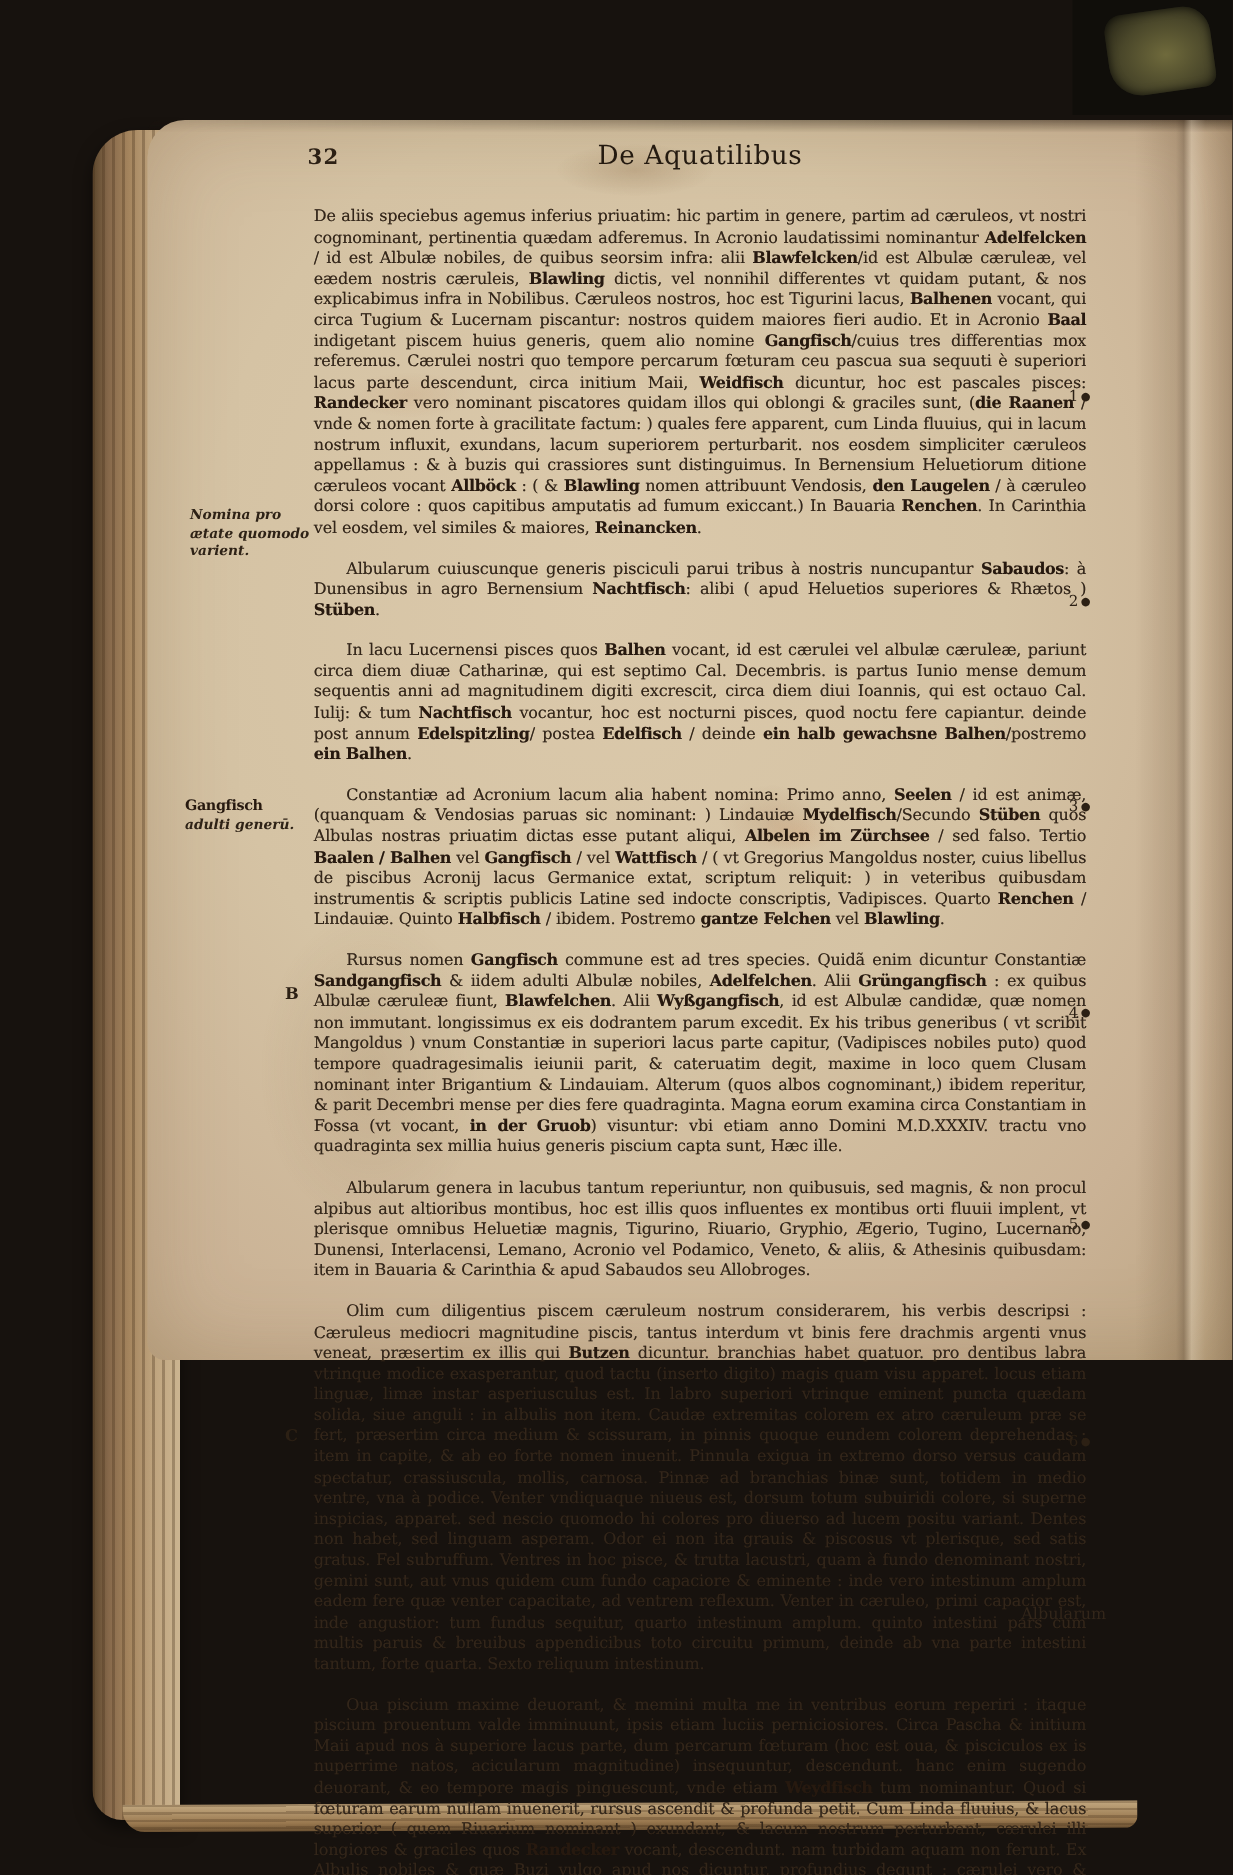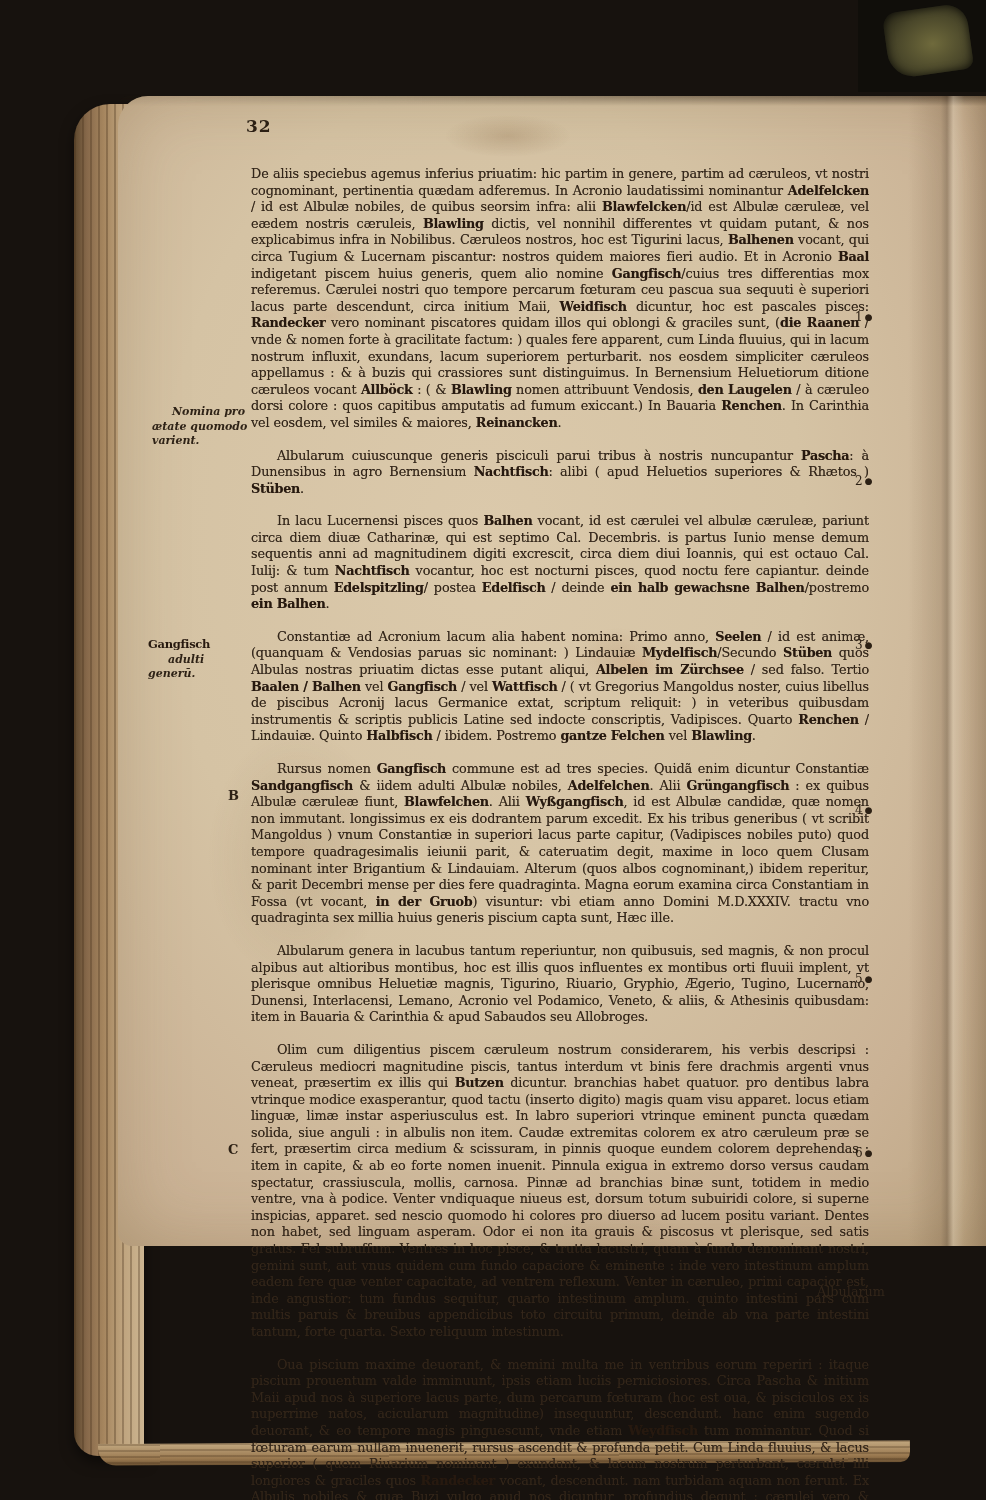--- a/index.html
+++ b/index.html
@@ -30,21 +30,21 @@
     background:#100e0a;
   }
   .clasp .brass{
     position:absolute;left:28px;top:8px;width:84px;height:66px;
     border-radius:14px 22px 10px 26px;
     transform:rotate(-8deg);
     background:radial-gradient(ellipse at 55% 55%, #6f6a3c 0%, #4a472a 55%, #222014 100%);
     box-shadow:inset 0 0 8px rgba(0,0,0,.7);
   }
   .page{
-    position:absolute;left:118px;top:96px;width:868px;height:1150px;
+    position:absolute;left:118px;top:96px;width:868px;height:992px;
     border-radius:30px 0 0 14px;
     background:radial-gradient(ellipse at 42% 38%, #dbc9ab 0%, #d5c3a4 45%, #cab295 78%, #bda684 100%);
     box-shadow:inset 0 0 70px rgba(118,88,52,.28);
   }
   .page .top-shade{
     position:absolute;left:0;top:0;width:100%;height:10px;border-radius:30px 0 0 0;
     background:linear-gradient(90deg, rgba(40,28,16,.10), rgba(40,28,16,.45) 75%, rgba(40,28,16,.55));
     -webkit-mask-image:linear-gradient(180deg,#000,transparent);
     mask-image:linear-gradient(180deg,#000,transparent);
   }
@@ -80,21 +80,21 @@
     text-shadow:0 0 .5px rgba(46,32,20,.55);
   }
   .textblock p{margin:16px;text-indent:26px;}
   .textblock p.first{text-indent:0;}
   .run-f{font-weight:bold;letter-spacing:-.3px;color:#27190f;}
   .run-i{font-style:italic;}
   .margin-note{
     position:absolute;width:96px;font-size:11px;line-height:14.5px;color:#2e2216;
     text-align:left;
   }
-  .margin-note .run-i{font-style:italic;font-weight:bold;font-size:11px;margin-left:20px;}
+  .margin-note .run-i{font-style:italic;font-weight:bold;font-size:11px;}
   .margin-note .run-f{font-size:11.5px;}
   .section-letter{
     position:absolute;font-size:13px;font-weight:bold;color:#2c2014;
   }
   .side-mark{
     position:absolute;left:737px;width:48px;
     font-size:12px;color:#2c2014;letter-spacing:2px;white-space:nowrap;
   }
   .side-mark .dot{font-size:9px;vertical-align:1px;letter-spacing:0;}
   .catchword{
@@ -110,24 +110,25 @@
 <div class="clasp">
   <div class="brass"></div>
 </div>
 
 <div class="page">
   <div class="top-shade"></div>
   <div class="crease"></div>
   <div class="stains"></div>
 
   <div class="pagenum">32</div>
+  <div class="running-title">De Aquatilibus</div>
 
   <div class="textblock">
     <p class="first"><span class="run-r">De aliis speciebus agemus inferius priuatim: hic partim in genere, partim ad cæruleos, vt nostri cognominant, pertinentia quædam adferemus.  In Acronio laudatissimi nominantur </span><span class="run-f">Adelfelcken</span><span class="run-r"> / id est Albulæ nobiles, de quibus seorsim infra: alii </span><span class="run-f">Blawfelcken</span><span class="run-r">/id est Albulæ cæruleæ, vel eædem nostris cæruleis, </span><span class="run-f">Blawling</span><span class="run-r"> dictis, vel nonnihil differentes vt quidam putant, &amp; nos explicabimus infra in Nobilibus.  Cæruleos nostros, hoc est Tigurini lacus, </span><span class="run-f">Balhenen</span><span class="run-r"> vocant, qui circa Tugium &amp; Lucernam piscantur: nostros quidem maiores fieri audio. Et in Acronio </span><span class="run-f">Baal</span><span class="run-r"> indigetant piscem huius generis, quem alio nomine </span><span class="run-f">Gangfisch</span><span class="run-r">/cuius tres differentias mox referemus.  Cærulei nostri quo tempore percarum fœturam ceu pascua sua sequuti è superiori lacus parte descendunt, circa initium Maii, </span><span class="run-f">Weidfisch</span><span class="run-r"> dicuntur, hoc est pascales pisces: </span><span class="run-f">Randecker</span><span class="run-r"> vero nominant piscatores quidam illos qui oblongi &amp; graciles sunt, (</span><span class="run-f">die Raanen</span><span class="run-r"> / vnde &amp; nomen forte à gracilitate factum: ) quales fere apparent, cum Linda fluuius, qui in lacum nostrum influxit, exundans, lacum superiorem perturbarit. nos eosdem simpliciter cæruleos appellamus : &amp; à buzis qui crassiores sunt distinguimus.   In Bernensium Heluetiorum ditione cæruleos vocant </span><span class="run-f">Allböck</span><span class="run-r"> : ( &amp; </span><span class="run-f">Blawling</span><span class="run-r"> nomen attribuunt Vendosis, </span><span class="run-f">den Laugelen</span><span class="run-r"> / à cæruleo dorsi colore : quos capitibus amputatis ad fumum exiccant.) In Bauaria </span><span class="run-f">Renchen</span><span class="run-r">. In Carinthia vel eosdem, vel similes &amp; maiores, </span><span class="run-f">Reinancken</span><span class="run-r">.</span></p>
-    <p><span class="run-r">Albularum cuiuscunque generis pisciculi parui tribus à nostris nuncupantur </span><span class="run-f">Pascha</span><span class="run-r">: à Dunensibus in agro Bernensium </span><span class="run-f">Nachtfisch</span><span class="run-r">: alibi ( apud Heluetios superiores &amp; Rhætos ) </span><span class="run-f">Stüben</span><span class="run-r">.</span></p>
+    <p><span class="run-r">Albularum cuiuscunque generis pisciculi parui tribus à nostris nuncupantur </span><span class="run-f">Sabaudos</span><span class="run-r">: à Dunensibus in agro Bernensium </span><span class="run-f">Nachtfisch</span><span class="run-r">: alibi ( apud Heluetios superiores &amp; Rhætos ) </span><span class="run-f">Stüben</span><span class="run-r">.</span></p>
     <p><span class="run-r">In lacu Lucernensi pisces quos </span><span class="run-f">Balhen</span><span class="run-r"> vocant, id est cærulei vel albulæ cæruleæ, pariunt circa diem diuæ Catharinæ, qui est septimo Cal. Decembris. is partus Iunio mense demum sequentis anni ad magnitudinem digiti excrescit, circa diem diui Ioannis, qui est octauo Cal. Iulij: &amp; tum </span><span class="run-f">Nachtfisch</span><span class="run-r"> vocantur, hoc est nocturni pisces, quod noctu fere capiantur. deinde post annum </span><span class="run-f">Edelspitzling</span><span class="run-r">/ postea </span><span class="run-f">Edelfisch</span><span class="run-r"> / deinde </span><span class="run-f">ein halb gewachsne Balhen</span><span class="run-r">/postremo </span><span class="run-f">ein Balhen</span><span class="run-r">.</span></p>
     <p><span class="run-r">Constantiæ ad Acronium lacum alia habent nomina: Primo anno, </span><span class="run-f">Seelen</span><span class="run-r"> / id est animæ, (quanquam &amp; Vendosias paruas sic nominant: ) Lindauiæ </span><span class="run-f">Mydelfisch</span><span class="run-r">/Secundo </span><span class="run-f">Stüben</span><span class="run-r"> quos Albulas nostras priuatim dictas esse putant aliqui, </span><span class="run-f">Albelen im Zürchsee</span><span class="run-r"> / sed falso.  Tertio </span><span class="run-f">Baalen / Balhen</span><span class="run-r"> vel </span><span class="run-f">Gangfisch</span><span class="run-r"> / vel </span><span class="run-f">Wattfisch</span><span class="run-r"> / ( vt Gregorius Mangoldus noster, cuius libellus de piscibus Acronij lacus Germanice extat, scriptum reliquit: ) in veteribus quibusdam instrumentis &amp; scriptis publicis Latine sed indocte conscriptis, Vadipisces.  Quarto </span><span class="run-f">Renchen</span><span class="run-r"> / Lindauiæ.  Quinto </span><span class="run-f">Halbfisch</span><span class="run-r"> / ibidem.  Postremo </span><span class="run-f">gantze Felchen</span><span class="run-r"> vel </span><span class="run-f">Blawling</span><span class="run-r">.</span></p>
     <p><span class="run-r">Rursus nomen </span><span class="run-f">Gangfisch</span><span class="run-r"> commune est ad tres species. Quidã enim dicuntur Constantiæ </span><span class="run-f">Sandgangfisch</span><span class="run-r"> &amp; iidem adulti Albulæ nobiles, </span><span class="run-f">Adelfelchen</span><span class="run-r">.   Alii </span><span class="run-f">Grüngangfisch</span><span class="run-r"> : ex quibus Albulæ cæruleæ fiunt, </span><span class="run-f">Blawfelchen</span><span class="run-r">. Alii </span><span class="run-f">Wyßgangfisch</span><span class="run-r">, id est Albulæ candidæ, quæ nomen non immutant. longissimus ex eis dodrantem parum excedit. Ex his tribus generibus ( vt scribit Mangoldus ) vnum Constantiæ in superiori lacus parte capitur, (Vadipisces nobiles puto) quod tempore quadragesimalis ieiunii parit, &amp; cateruatim degit, maxime in loco quem Clusam nominant inter Brigantium &amp; Lindauiam.   Alterum (quos albos cognominant,) ibidem reperitur, &amp; parit Decembri mense per dies fere quadraginta.   Magna eorum examina circa Constantiam in Fossa (vt vocant, </span><span class="run-f">in der Gruob</span><span class="run-r">) visuntur: vbi etiam anno Domini M.D.XXXIV. tractu vno quadraginta sex millia huius generis piscium capta sunt, Hæc ille.</span></p>
     <p><span class="run-r">Albularum genera in lacubus tantum reperiuntur, non quibusuis, sed magnis, &amp; non procul alpibus aut altioribus montibus, hoc est illis quos influentes ex montibus orti fluuii implent, vt plerisque omnibus Heluetiæ magnis, Tigurino, Riuario, Gryphio, Ægerio, Tugino, Lucernano, Dunensi, Interlacensi, Lemano, Acronio vel Podamico, Veneto, &amp; aliis, &amp; Athesinis quibusdam: item in Bauaria &amp; Carinthia &amp; apud Sabaudos seu Allobroges.</span></p>
     <p><span class="run-r">Olim cum diligentius piscem cæruleum nostrum considerarem, his verbis descripsi : Cæruleus mediocri magnitudine piscis, tantus interdum vt binis fere drachmis argenti vnus veneat, præsertim ex illis qui </span><span class="run-f">Butzen</span><span class="run-r"> dicuntur. branchias habet quatuor. pro dentibus labra vtrinque modice exasperantur, quod tactu (inserto digito) magis quam visu apparet. locus etiam linguæ, limæ instar asperiusculus est. In labro superiori vtrinque eminent puncta quædam solida, siue anguli : in albulis non item. Caudæ extremitas colorem ex atro cæruleum præ se fert, præsertim circa medium &amp; scissuram, in pinnis quoque eundem colorem deprehendas : item in capite, &amp; ab eo forte nomen inuenit.   Pinnula exigua in extremo dorso versus caudam spectatur, crassiuscula, mollis, carnosa. Pinnæ ad branchias binæ sunt, totidem in medio ventre, vna à podice.  Venter vndiquaque niueus est, dorsum totum subuiridi colore, si superne inspicias, apparet. sed nescio quomodo hi colores pro diuerso ad lucem positu variant. Dentes non habet, sed linguam asperam. Odor ei non ita grauis &amp; piscosus vt plerisque, sed satis gratus. Fel subruffum. Ventres in hoc pisce, &amp; trutta lacustri, quam à fundo denominant nostri, gemini sunt, aut vnus quidem cum fundo capaciore &amp; eminente : inde vero intestinum amplum eadem fere quæ venter capacitate, ad ventrem reflexum. Venter in cæruleo, primi capacior est, inde angustior: tum fundus sequitur, quarto intestinum amplum. quinto intestini pars cum multis paruis &amp; breuibus appendicibus toto circuitu primum, deinde ab vna parte intestini tantum, forte quarta. Sexto reliquum intestinum.</span></p>
     <p><span class="run-r">Oua piscium maxime deuorant, &amp; memini multa me in ventribus eorum reperiri : itaque piscium prouentum valde imminuunt, ipsis etiam luciis perniciosiores. Circa Pascha &amp; initium Maii apud nos à superiore lacus parte, dum percarum fœturam (hoc est oua, &amp; pisciculos ex is nuperrime natos, acicularum magnitudine) insequuntur, descendunt. hanc enim sugendo deuorant, &amp; eo tempore magis pinguescunt, vnde etiam </span><span class="run-f">Weydfisch</span><span class="run-r"> tum nominantur.   Quod si fœturam earum nullam inuenerit, rursus ascendit &amp; profunda petit.  Cum Linda fluuius, &amp; lacus superior ( quem Riuarium nominant ) exundant, &amp; lacum nostrum perturbant, cærulei illi longiores &amp; graciles quos </span><span class="run-f">Randecker</span><span class="run-r"> vocant, descendunt. nam turbidam aquam non ferunt.  Ex Albulis nobiles &amp; quæ Buzi vulgo apud nos dicuntur, profundius degunt : cærulei vero &amp; graciliores, altius, fere circa medium profunditatis : &amp; in lacu ipso longius descendunt, vsque ad aquæ fluentis ferme initium. itaque pariunt circa palos in lacu qui vrbem nostram claudunt paulo supra effluentis Limagi principium.</span></p>
   </div>
 
   <div class="margin-note" style="left:34px;top:309px;"><span class="run-i">Nomina pro ætate quomodo varient.</span></div>
   <div class="margin-note" style="left:30px;top:541px;"><span class="run-f">Gangfisch </span><span class="run-i">adulti generū.</span></div>

